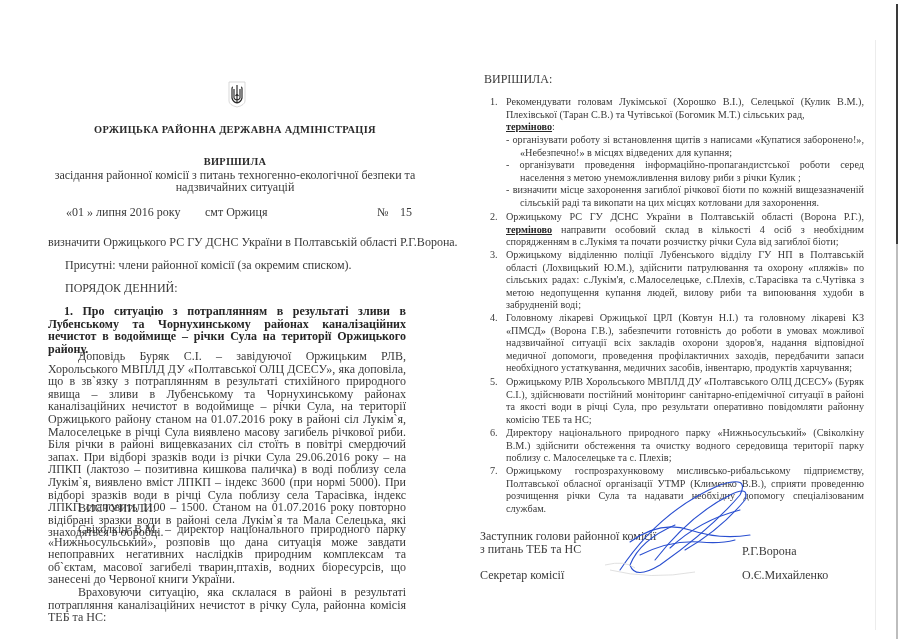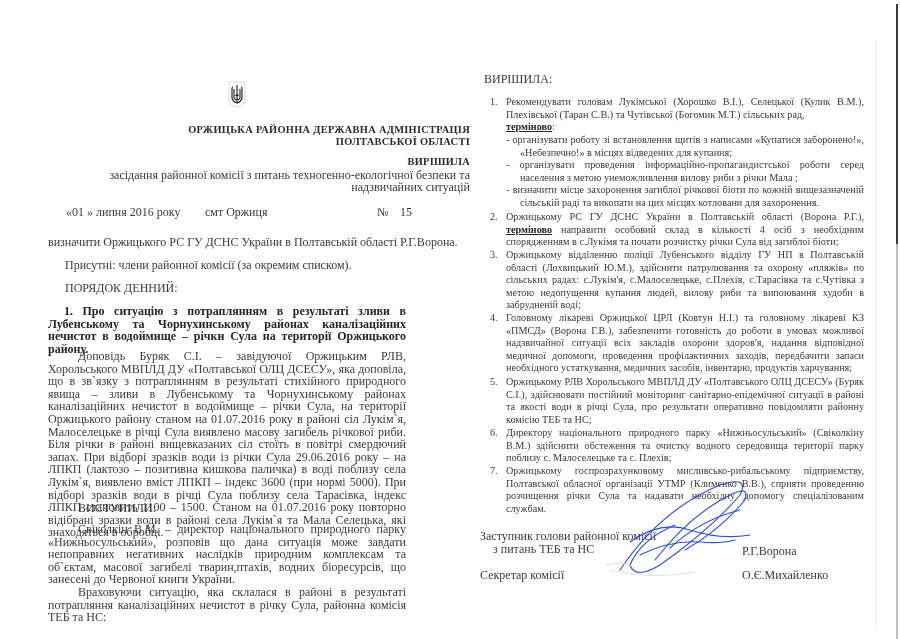--- a/index.html
+++ b/index.html
@@ -6,21 +6,21 @@
   body {
     width:900px; height:639px; overflow:hidden; background:#ffffff;
     font-family:"Liberation Serif", "DejaVu Serif", serif; color:#3a3a3a;
     position:relative;
   }
   .page { position:absolute; top:0; height:639px; }
   .left { left:0; width:470px; }
   .right { left:470px; width:430px; }
   .abs { position:absolute; font-size:12px; line-height:12.6px; white-space:nowrap; }
   .just { white-space:normal; text-align:justify; text-align-last:auto; }
-  .center { text-align:right; }
+  .center { text-align:center; }
   .bold { font-weight:bold; color:#262626; }
   .head { letter-spacing:0.3px; font-size:10.4px; color:#2a2a2a; }
   .u { text-decoration:underline; font-weight:bold; color:#262626; }
   .crest { position:absolute; left:228px; top:81px; width:18px; height:27px; }
   .edge { position:absolute; left:896px; top:4px; width:2px; height:240px; background:#3a3a3a; }
   .edge2 { position:absolute; left:896px; top:244px; width:2px; height:395px; background:#bdbdbd; }
   .faint { position:absolute; left:875px; top:40px; width:1px; height:590px; background:#ececec; }
   .item { position:absolute; font-size:10.2px; line-height:12.6px; white-space:normal; text-align:justify; }
   .num { position:absolute; left:-16px; top:0; }
   .sig { position:absolute; left:600px; top:470px; width:170px; height:110px; }
@@ -28,21 +28,20 @@
 </head>
 <body>
 
 <div class="page left">
   <svg class="crest" viewBox="0 0 18 27">
     <path d="M1 1 H17 V20 Q17 24 9 26 Q1 24 1 20 Z" fill="none" stroke="#cfcfcf" stroke-width="0.8"></path>
     <path d="M9 4 V22 M9 22 Q5 21 4 17 V8 Q4 6 5 6 M9 22 Q13 21 14 17 V8 Q14 6 13 6 M6 8 V17 Q7 19 9 19 Q11 19 12 17 V8 M7.5 15 L9 13 L10.5 15" fill="none" stroke="#2a2a2a" stroke-width="1.2"></path>
   </svg>
 
   <div class="abs head bold center" style="left:0;width:470px;top:124px;">ОРЖИЦЬКА РАЙОННА ДЕРЖАВНА АДМІНІСТРАЦІЯ</div>
-  <div class="abs head bold center" style="left:0;width:470px;top:136px;">ПОЛТАВСЬКОЇ ОБЛАСТІ</div>
 
   <div class="abs head bold center" style="left:0;width:470px;top:156px;">ВИРІШИЛА</div>
   <div class="abs center" style="left:0;width:470px;top:169px;">засідання районної комісії з питань техногенно-екологічної безпеки та</div>
   <div class="abs center" style="left:0;width:470px;top:181px;">надзвичайних ситуацій</div>
 
   <div class="abs" style="left:66px;top:206px;">«01 » липня  2016 року</div>
   <div class="abs" style="left:205px;top:206px;">смт  Оржиця</div>
   <div class="abs" style="left:377px;top:206px;">№</div>
   <div class="abs" style="left:400px;top:206px;">15</div>
 
@@ -65,21 +64,21 @@
 
 <div class="page right">
   <div class="abs" style="left:14px;top:73px;">ВИРІШИЛА:</div>
 
   <div class="item" style="left:36px;width:358px;top:96px;">
     <span class="num">1.</span>
     <span>Рекомендувати головам Лукімської (Хорошко В.І.), Селецької (Кулик В.М.), Плехівської (Таран С.В.) та Чутівської (Богомик М.Т.) сільських рад,</span><br>
     <span class="u">терміново</span>:
   </div>
   <div class="item" style="left:36px;width:358px;top:134px;text-indent:-14px;padding-left:14px;box-sizing:border-box;">- <span>організувати роботу зі встановлення щитів з написами «Купатися заборонено!», «Небезпечно!» в місцях відведених для купання;</span></div>
-  <div class="item" style="left:36px;width:358px;top:159px;text-indent:-14px;padding-left:14px;box-sizing:border-box;">- <span>організувати проведення інформаційно-пропагандистської роботи серед населення з метою унеможливлення вилову риби з річки Мала ;</span></div>
+  <div class="item" style="left:36px;width:358px;top:159px;text-indent:-14px;padding-left:14px;box-sizing:border-box;">- <span>організувати проведення інформаційно-пропагандистської роботи серед населення з метою унеможливлення вилову риби з річки Кулик ;</span></div>
   <div class="item" style="left:36px;width:358px;top:184px;text-indent:-14px;padding-left:14px;box-sizing:border-box;">- <span>визначити місце захоронення загиблої річкової біоти по кожній вищезазначеній сільській раді та викопати на цих місцях котловани для захоронення.</span></div>
 
   <div class="item" style="left:36px;width:358px;top:211px;">
     <span class="num">2.</span>
     <span>Оржицькому РС ГУ ДСНС України в Полтавській області (Ворона Р.Г.),</span>
     <span class="u">терміново</span>
     <span>направити особовий склад в кількості 4 осіб з необхідним спорядженням  в с.Лукімя та почати розчистку річки Сула від загиблої біоти;</span>
   </div>
 
   <div class="item" style="left:36px;width:358px;top:249px;">
@@ -101,21 +100,21 @@
     <span class="num">6.</span>
     <span>Директору національного природного парку «Нижньосульський» (Свіколкіну В.М.) здійснити обстеження та очистку  водного середовища території парку поблизу с. Малоселецьке та с. Плехів;</span>
   </div>
 
   <div class="item" style="left:36px;width:358px;top:465px;">
     <span class="num">7.</span>
     <span>Оржицькому госпрозрахунковому мисливсько-рибальському підприємству, Полтавської обласної організації УТМР (Клименко В.В.), сприяти проведенню розчищення річки Сула та надавати необхідну допомогу спеціалізованим службам.</span>
   </div>
 
   <div class="abs" style="left:10px;top:530px;">Заступник голови районної комісії</div>
-  <div class="abs" style="left:23px;top:543px;">з питань ТЕБ та НС</div>
+  <div class="abs" style="left:10px;top:543px;">з питань ТЕБ та НС</div>
   <div class="abs" style="left:272px;top:545px;">Р.Г.Ворона</div>
   <div class="abs" style="left:10px;top:569px;">Секретар комісії</div>
   <div class="abs" style="left:272px;top:569px;">О.Є.Михайленко</div>
 </div>
 
 <svg class="sig" viewBox="0 0 170 110">
   <g fill="none" stroke="#2a4fd0" stroke-width="1.1" stroke-linecap="round">
     <path d="M30 72 Q60 50 90 60 T150 65"></path>
     <path d="M20 100 Q60 40 120 15 Q150 5 140 25 Q110 60 60 95 Q35 110 30 95 Q40 70 75 55"></path>
     <path d="M55 90 Q90 45 130 25 Q150 15 145 30 Q120 60 85 80"></path>

